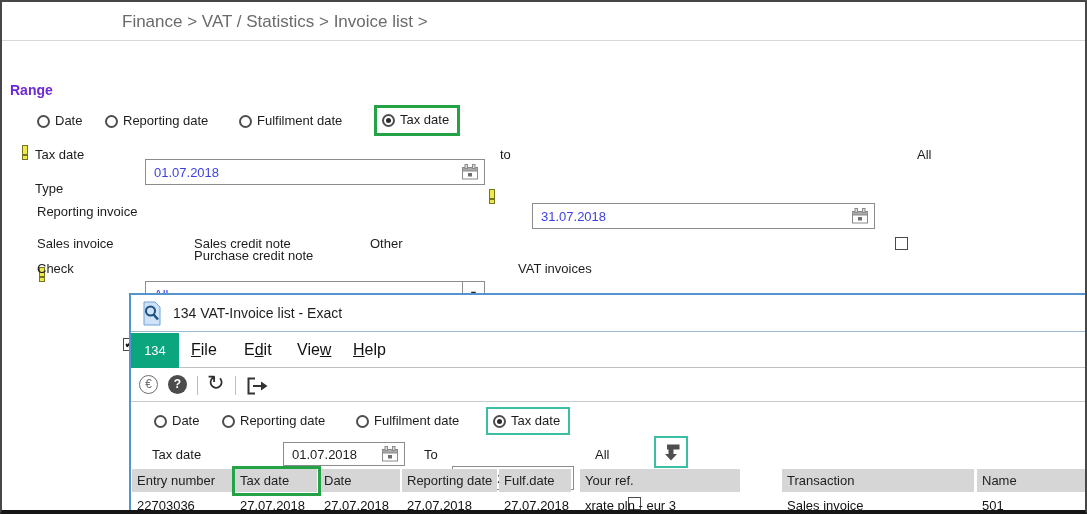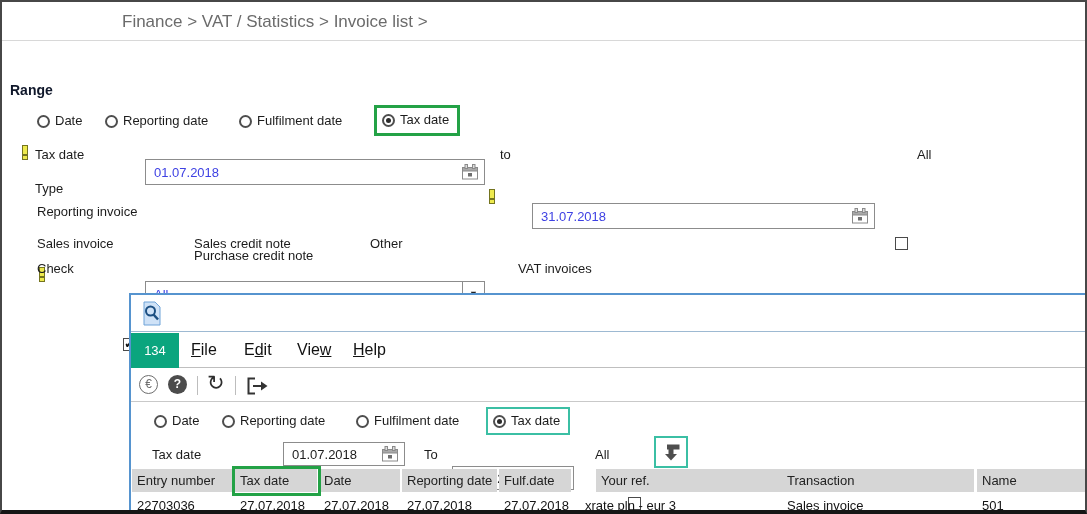--- a/index.html
+++ b/index.html
@@ -35,21 +35,21 @@
   .blue{color:#3e41e3;}
   .cal-btn{position:absolute;right:3px;top:4px;width:20px;height:17px;cursor:pointer;}
   .dd{border:1px solid #8c8c8c;background:#fff;height:26px;position:relative;font-size:13px;}
   .dd .val{position:absolute;left:8px;top:5px;}
   .dd .arrow{position:absolute;right:0;top:0;width:22px;height:100%;border-left:1px solid #8c8c8c;
     text-align:center;line-height:24px;font-size:9px;color:#222;background:#fff;}
   
   .req{display:inline-block;width:6px;height:14px;position:relative;}
   .req::before{content:"";position:absolute;top:0;left:0;width:4px;height:8px;background:#eeea4e;border:1px solid #74741f;}
   .req::after{content:"";position:absolute;top:10px;left:0;width:4px;height:3px;background:#eeea4e;border:1px solid #74741f;}
-  .heading{font-weight:bold;font-size:14px;color:#0f172a;}
+  .heading{font-weight:bold;font-size:14px;color:#6d28d9;}
   
   .pw{position:absolute;left:127px;top:291px;right:0;bottom:0;background:#fff;
     border-left:2px solid #5694cf;border-top:2px solid #5694cf;overflow:hidden;}
   .pw-titlebar{position:absolute;left:0;right:0;top:0;height:37px;background:#fff;border-bottom:1px solid #9db9d2;}
   .pw-title{position:absolute;left:42px;top:10px;font-size:14px;color:#1e1e1e;}
   .pw-menubar{position:absolute;left:0;right:0;top:38px;height:35px;background:#fff;border-bottom:1px solid #bfbfbf;}
   .pw-tab{position:absolute;left:0;top:0;width:48px;height:35px;background:#0ba57e;color:#fff;
     font-size:13px;text-align:center;line-height:35px;}
   .menu-item{position:absolute;top:8px;font-size:16px;color:#111;cursor:pointer;}
   .menu-item .u{text-decoration:underline;}
@@ -165,20 +165,21 @@
 
     
     <div class="pw-titlebar">
       <span class="abs" style="left:11px;top:6px;">
         <svg width="20" height="25" viewBox="0 0 20 25">
             <path d="M2 1 H13 L18 6 V24 H2 Z" fill="#cfe2f7" stroke="#6fa3d8"></path>
             <circle cx="8.5" cy="10" r="4.5" fill="none" stroke="#1c4f82" stroke-width="2"></circle>
             <line x1="11.5" y1="13.5" x2="16" y2="18.5" stroke="#1c4f82" stroke-width="2.5"></line>
           </svg>
       </span>
+      <span class="pw-title">134 VAT-Invoice list - Exact</span>
     </div>
 
     
     <div class="pw-menubar">
       <span class="pw-tab">134</span>
       <span class="menu-item" style="left:60px;"><span class="u">F</span><span>ile</span></span>
       <span class="menu-item" style="left:113px;"><span>E</span><span class="u">d</span><span>it</span></span>
       <span class="menu-item" style="left:166px;"><span>Vie</span><span class="u">w</span></span>
       <span class="menu-item" style="left:222px;"><span class="u">H</span><span>elp</span></span>
     </div>
@@ -250,21 +251,21 @@
         </svg>
     </span>
 
     
     <div>
       <span class="th-cell" style="left:1px;top:174px;width:101px;">Entry number</span>
       <span class="th-cell" style="left:104px;top:174px;width:82px;">Tax date</span>
       <span class="th-cell" style="left:188px;top:174px;width:81px;">Date</span>
       <span class="th-cell" style="left:271px;top:174px;width:95px;">Reporting date</span>
       <span class="th-cell" style="left:368px;top:174px;width:72px;">Fulf.date</span>
-      <span class="th-cell" style="left:465px;top:174px;width:192px;">Your ref.</span>
+      <span class="th-cell" style="left:449px;top:174px;width:160px;">Your ref.</span>
       <span class="th-cell" style="left:651px;top:174px;width:192px;">Transaction</span>
       <span class="th-cell" style="left:846px;top:174px;width:120px;">Name</span>
       <span class="hl-green-box" style="left:101px;top:171px;width:89px;height:30px;"></span>
     </div>
 
     
     <div>
       <span class="td-cell" style="left:1px;top:200px;width:101px;">22703036</span>
       <span class="td-cell" style="left:104px;top:200px;width:82px;">27.07.2018</span>
       <span class="td-cell" style="left:188px;top:200px;width:81px;">27.07.2018</span>

